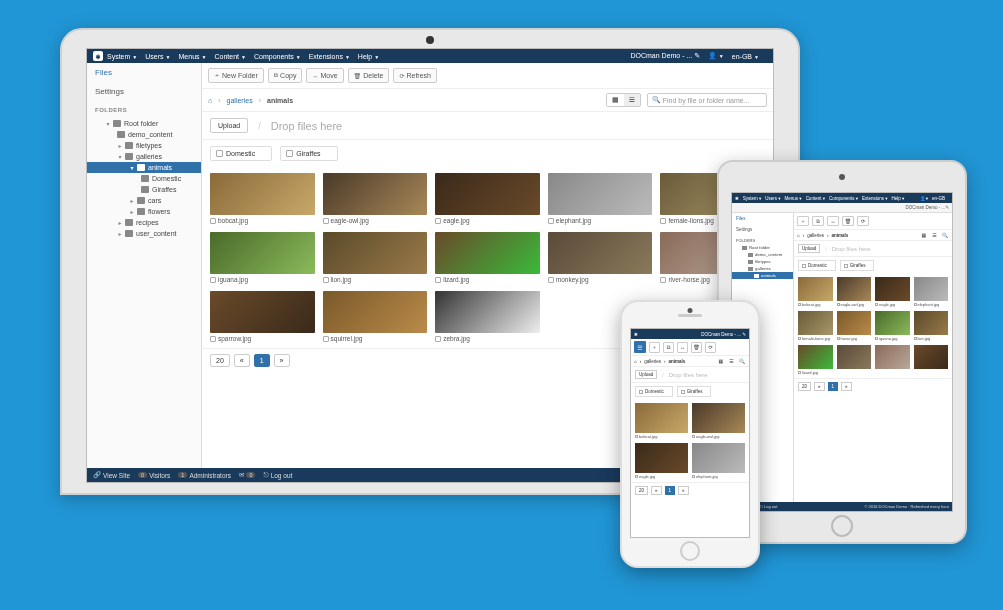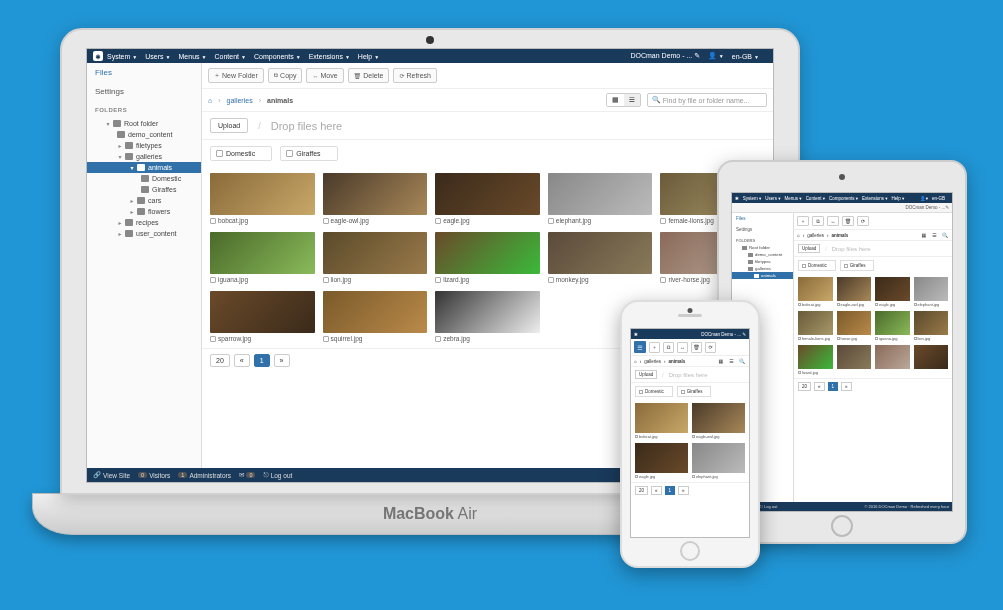--- a/index.html
+++ b/index.html
@@ -405,23 +405,20 @@
         <span class="seg">
             <span class="badge">1</span> 
             <span>Administrators</span>
           </span>
         <span class="seg">✉ <span class="badge">0</span></span>
         <span class="seg">⎋ <span>Log out</span></span>
       </div>
 
     </div>
   </div>
-  <div class="laptop-base">
-      <span class="laptop-brand"><b>MacBook</b> Air</span>
-    </div>
 </div>
 
 <div class="tablet">
   <div class="tablet-cam"></div>
   <div class="tablet-screen">
     <div class="m-menubar">
       <span class="mi">✱</span>
       <span class="mi"><span>System</span> ▾</span>
       <span class="mi"><span>Users</span> ▾</span>
       <span class="mi"><span>Menus</span> ▾</span>

